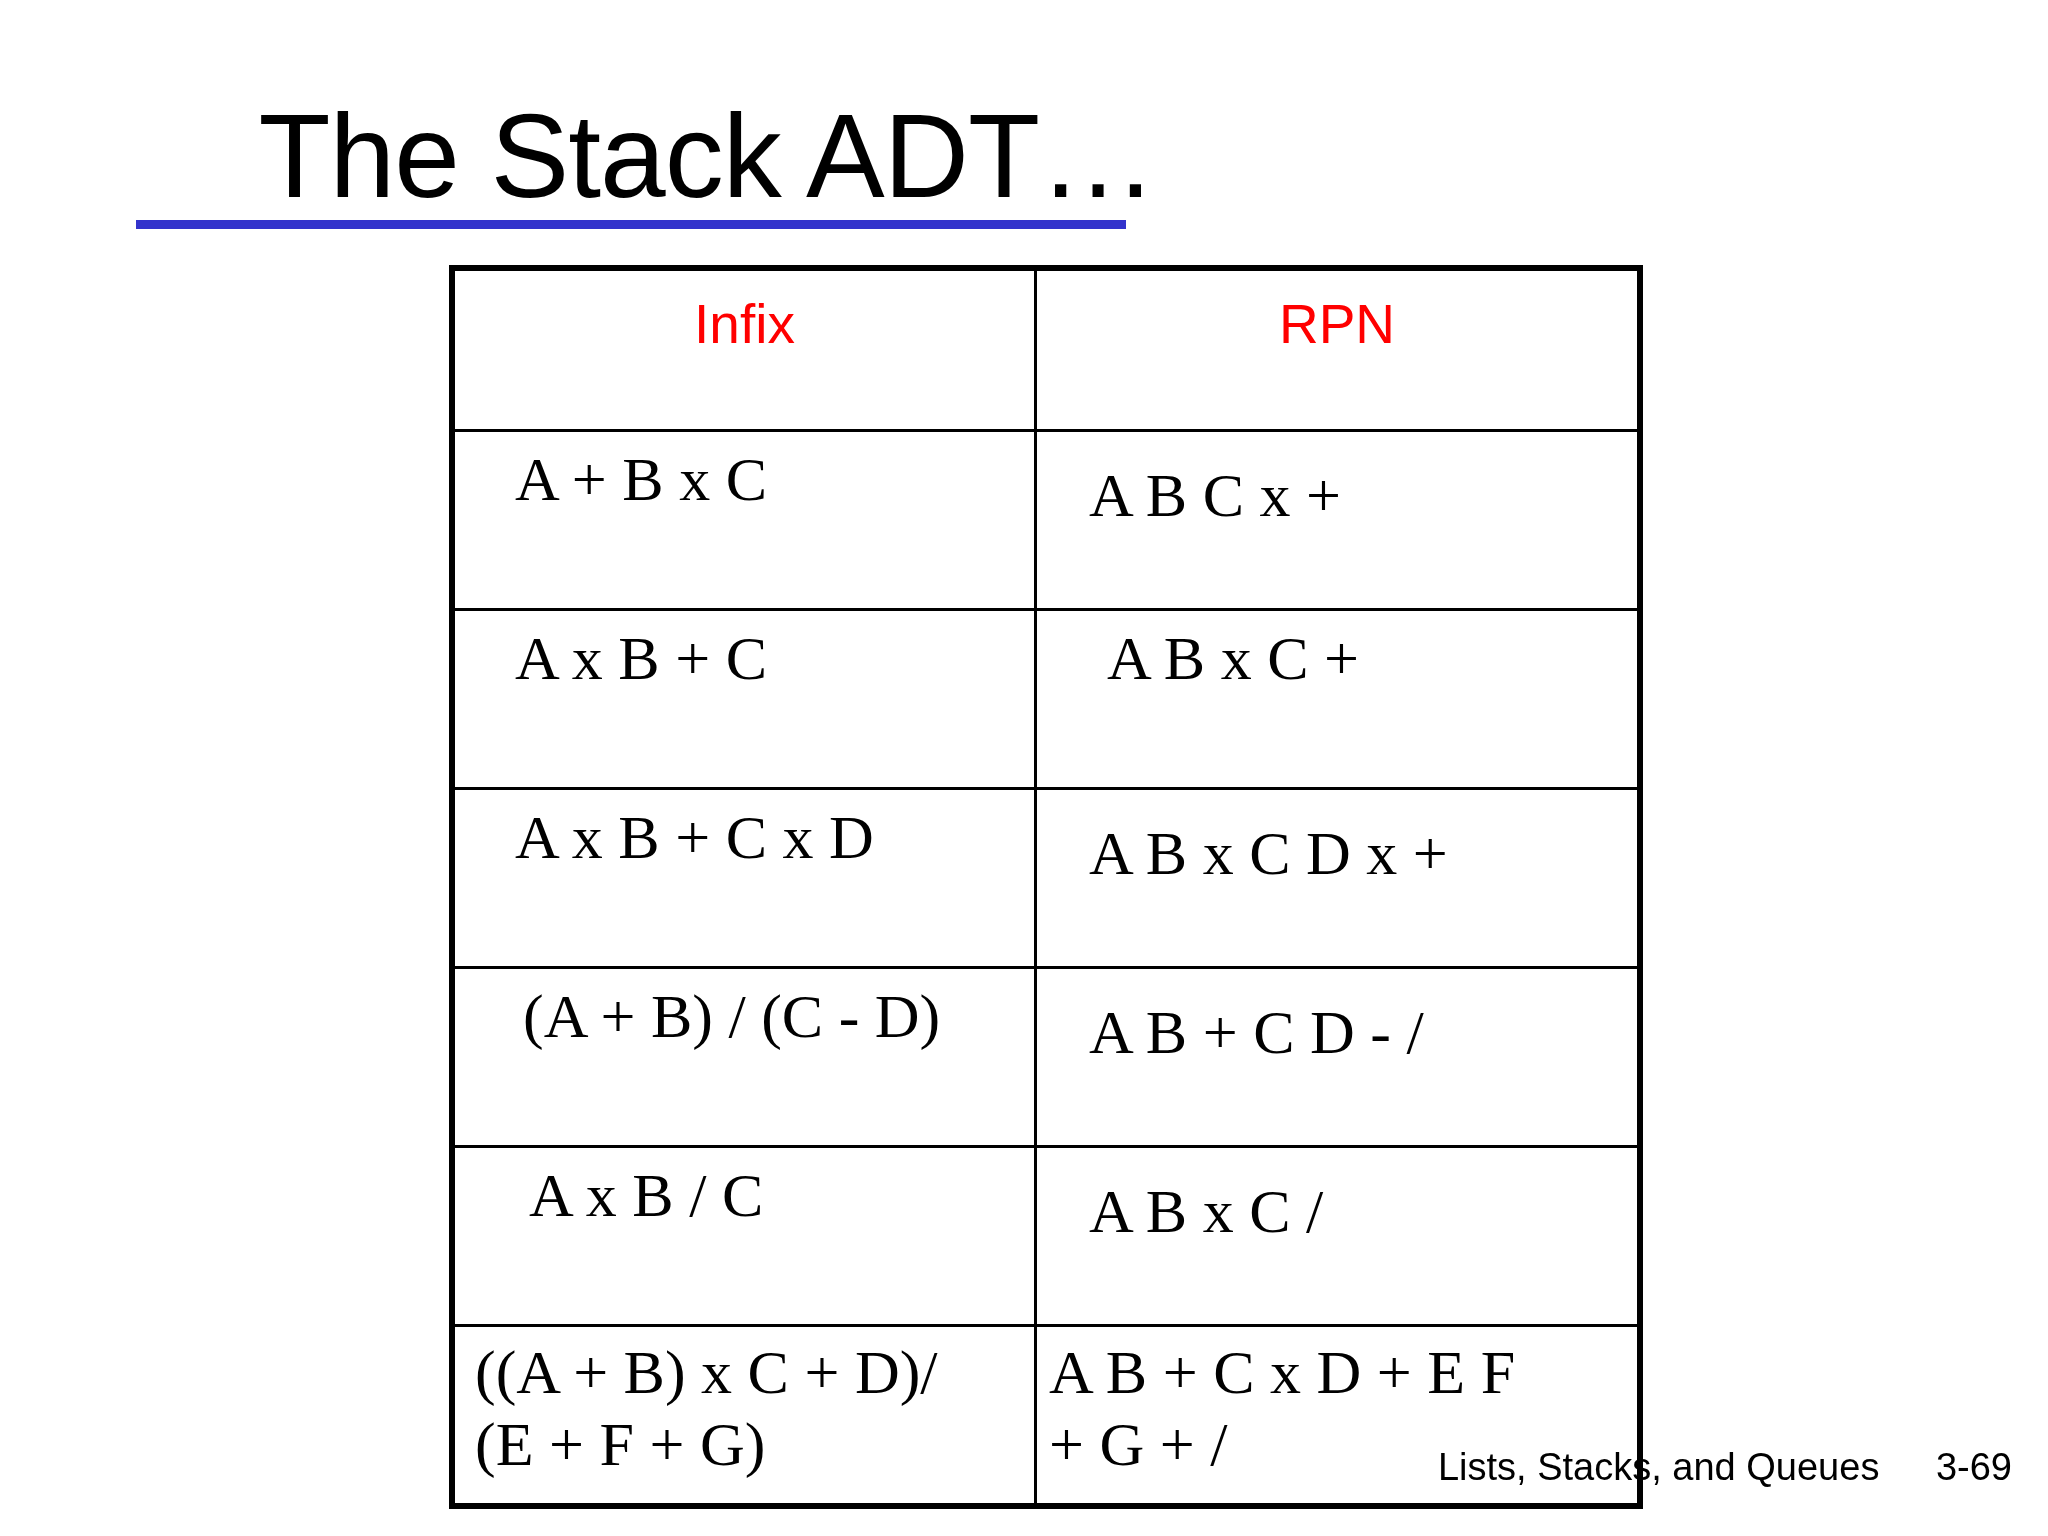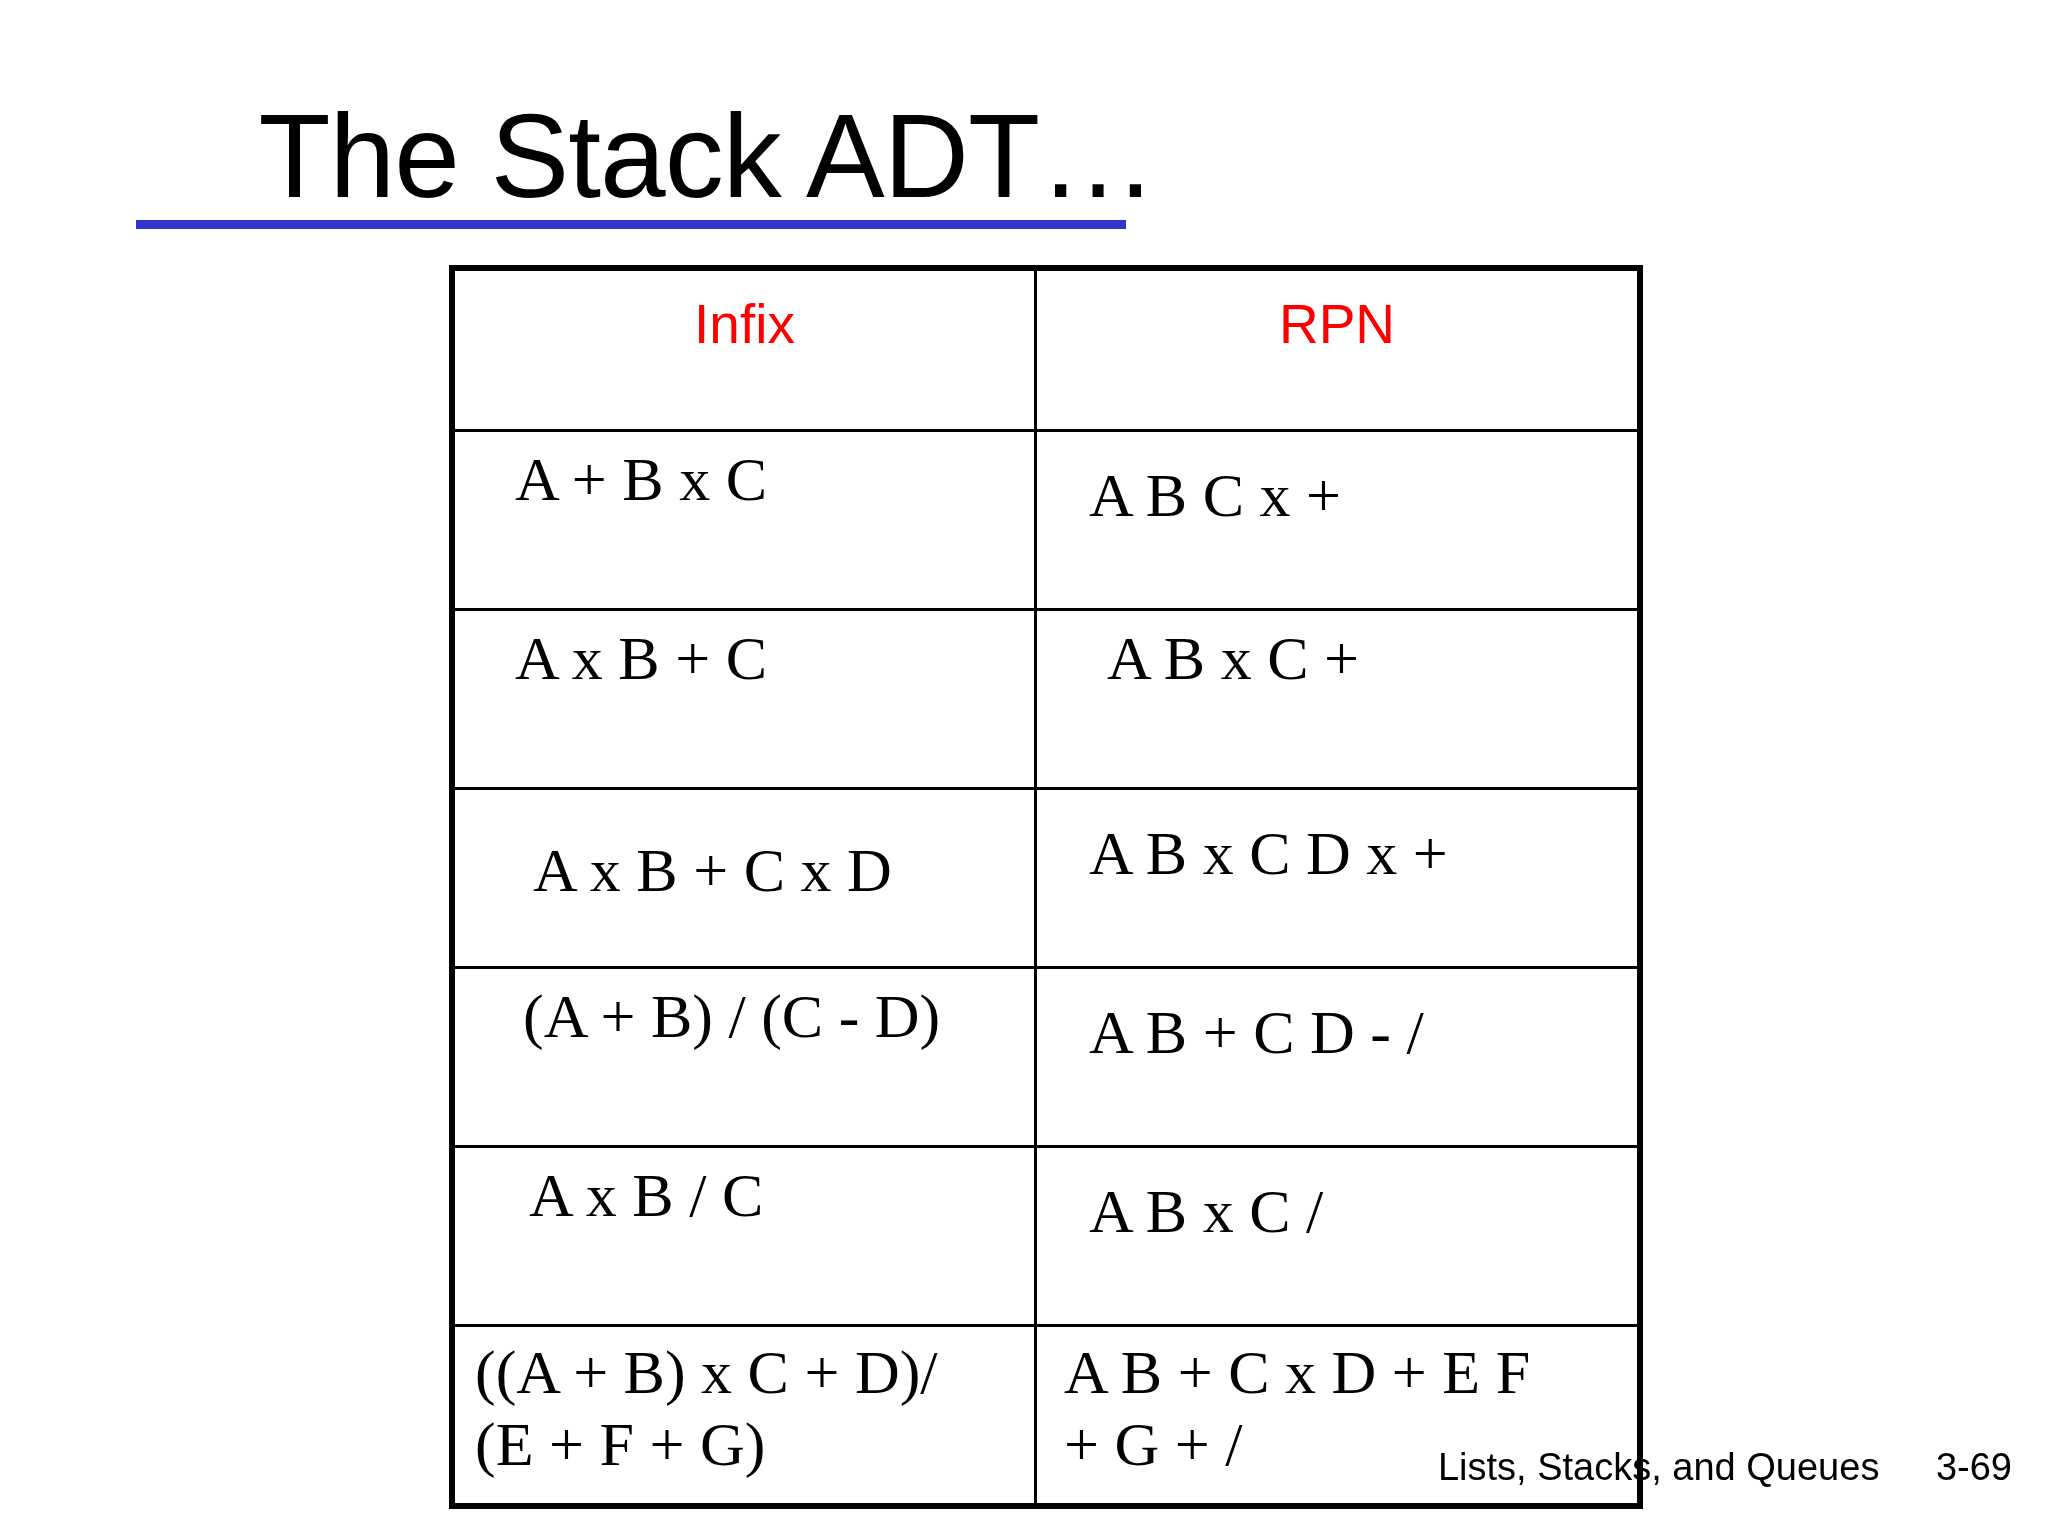--- a/index.html
+++ b/index.html
@@ -87,26 +87,26 @@
     font-size: 62px;
     color: #000000;
     line-height: 1.08;
     padding-top: 14px;
     white-space: pre;
   }
 
   
   .pad-a  { padding-left: 60px; }
   .pad-b  { padding-left: 68px; }
-  .pad-c  { padding-left: 78px; margin-top: 33px; }
+  .pad-c  { padding-left: 60px; }
   .pad-d  { padding-left: 52px; margin-top: 16px; }
   .pad-e  { padding-left: 74px; }
   .pad-f  { padding-left: 70px; }
   .pad-g  { padding-left: 20px; }
-  .pad-h  { padding-left: 27px; }
+  .pad-h  { padding-left: 12px; }
   .row-last .expr { line-height: 1.16; padding-top: 10px; }
 
   
   #slide-footer {
     position: absolute;
     right: 36px;
     bottom: 47px;
     font-family: "Liberation Sans", sans-serif;
     font-size: 38px;
     color: #000000;

